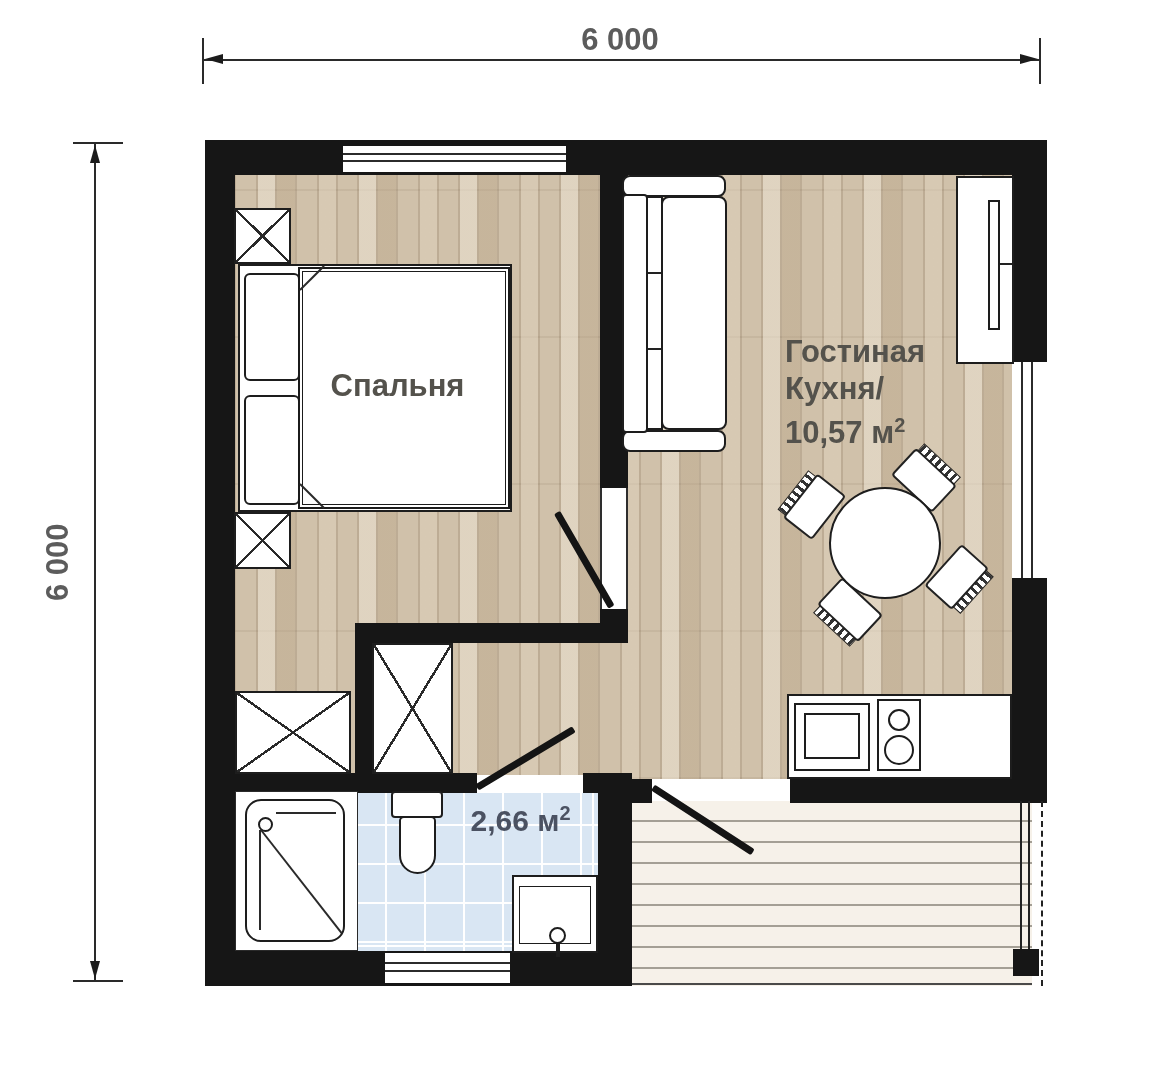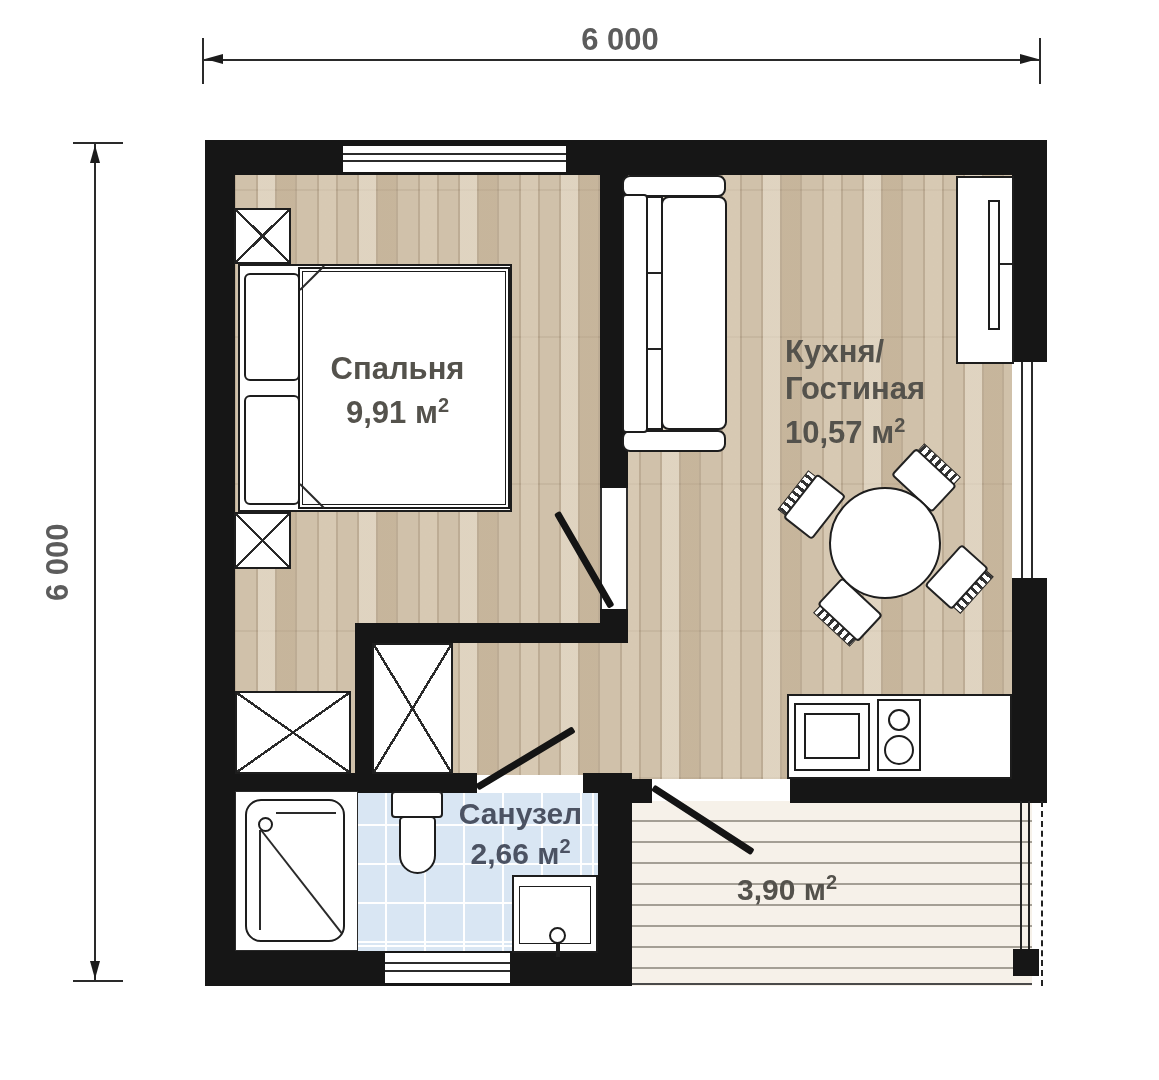--- a/index.html
+++ b/index.html
@@ -182,38 +182,35 @@
   <div class="furn" style="left:512px;top:875px;width:86px;height:78px;">
     <div class="furn" style="left:5px;top:9px;width:72px;height:58px;border-width:1.5px;"></div>
     <div class="furn circle" style="left:35px;top:50px;width:17px;height:17px;z-index:2;"></div>
     <div class="abs" style="left:42px;top:66px;width:4px;height:14px;background:#1d1d1d;"></div>
   </div>
 
   <div class="abs" style="left:1020px;top:801px;width:10px;height:150px;border-left:2px solid #222;border-right:2px solid #222;box-sizing:border-box;"></div>
   <div class="abs" style="left:1041px;top:801px;width:0;height:185px;border-left:2.5px dashed #222;"></div>
   <div class="wall" style="left:1013px;top:949px;width:26px;height:27px;"></div>
 
-  <div class="room-label label-center" style="left:280px;top:350px;width:235px;">
+  <div class="room-label label-center" style="left:280px;top:367px;width:235px;">
     <div>Спальня</div>
-    <div><span>9,91 м</span><sup>2</sup></div>
   </div>
 
   <div class="room-label" style="left:785px;top:333px;width:220px;">
+    <div>Гостиная</div>
     <div>Кухня/</div>
-    <div>Гостиная</div>
     <div><span>10,57 м</span><sup>2</sup></div>
   </div>
 
   <div class="room-label label-center" style="left:438px;top:797px;width:165px;font-size:30px;line-height:33px;color:#4b5262;">
-    <div>Санузел</div>
     <div><span>2,66 м</span><sup>2</sup></div>
   </div>
 
   <div class="room-label label-center" style="left:698px;top:864px;width:178px;font-size:30px;line-height:36px;">
-    <div><span>3,90 м</span><sup>2</sup></div>
   </div>
 
   <div class="dim-line" style="left:203px;top:59px;width:837px;height:2px;"></div>
   <div class="dim-line" style="left:202px;top:38px;width:2px;height:46px;"></div>
   <div class="dim-line" style="left:1039px;top:38px;width:2px;height:46px;"></div>
   <div class="arrow" style="left:205px;top:54px;border-top:5.5px solid transparent;border-bottom:5.5px solid transparent;border-right:18px solid #1c1c1c;"></div>
   <div class="arrow" style="left:1020px;top:54px;border-top:5.5px solid transparent;border-bottom:5.5px solid transparent;border-left:18px solid #1c1c1c;"></div>
   <div class="dim-label" style="left:400px;top:22px;width:440px;text-align:center;">6 000</div>
 
   <div class="dim-line" style="left:94px;top:143px;width:2px;height:839px;"></div>

